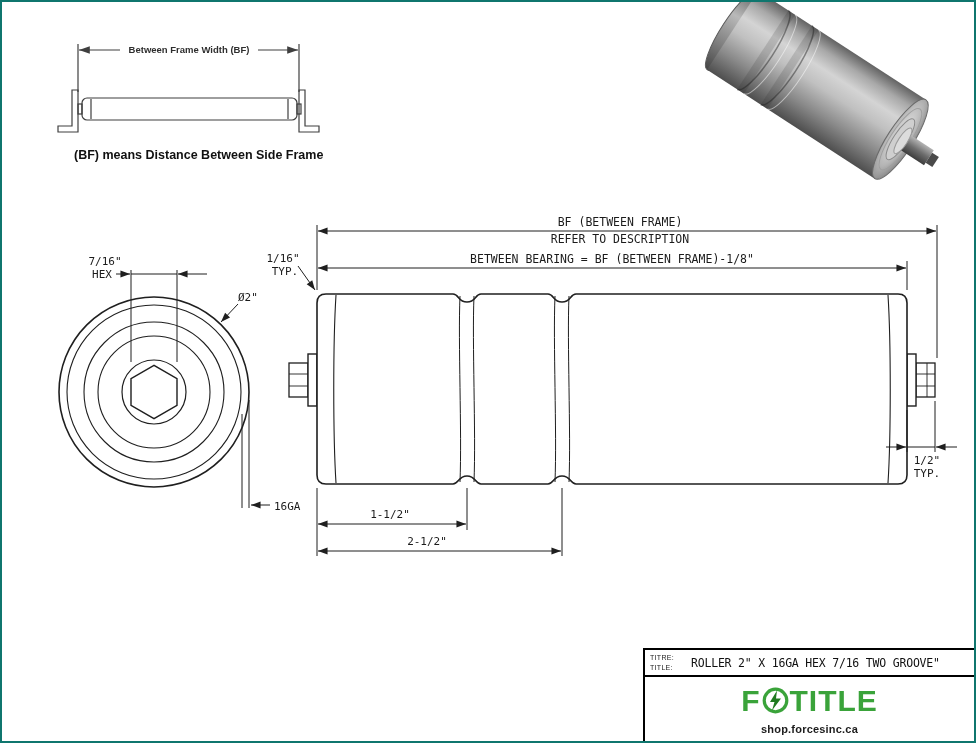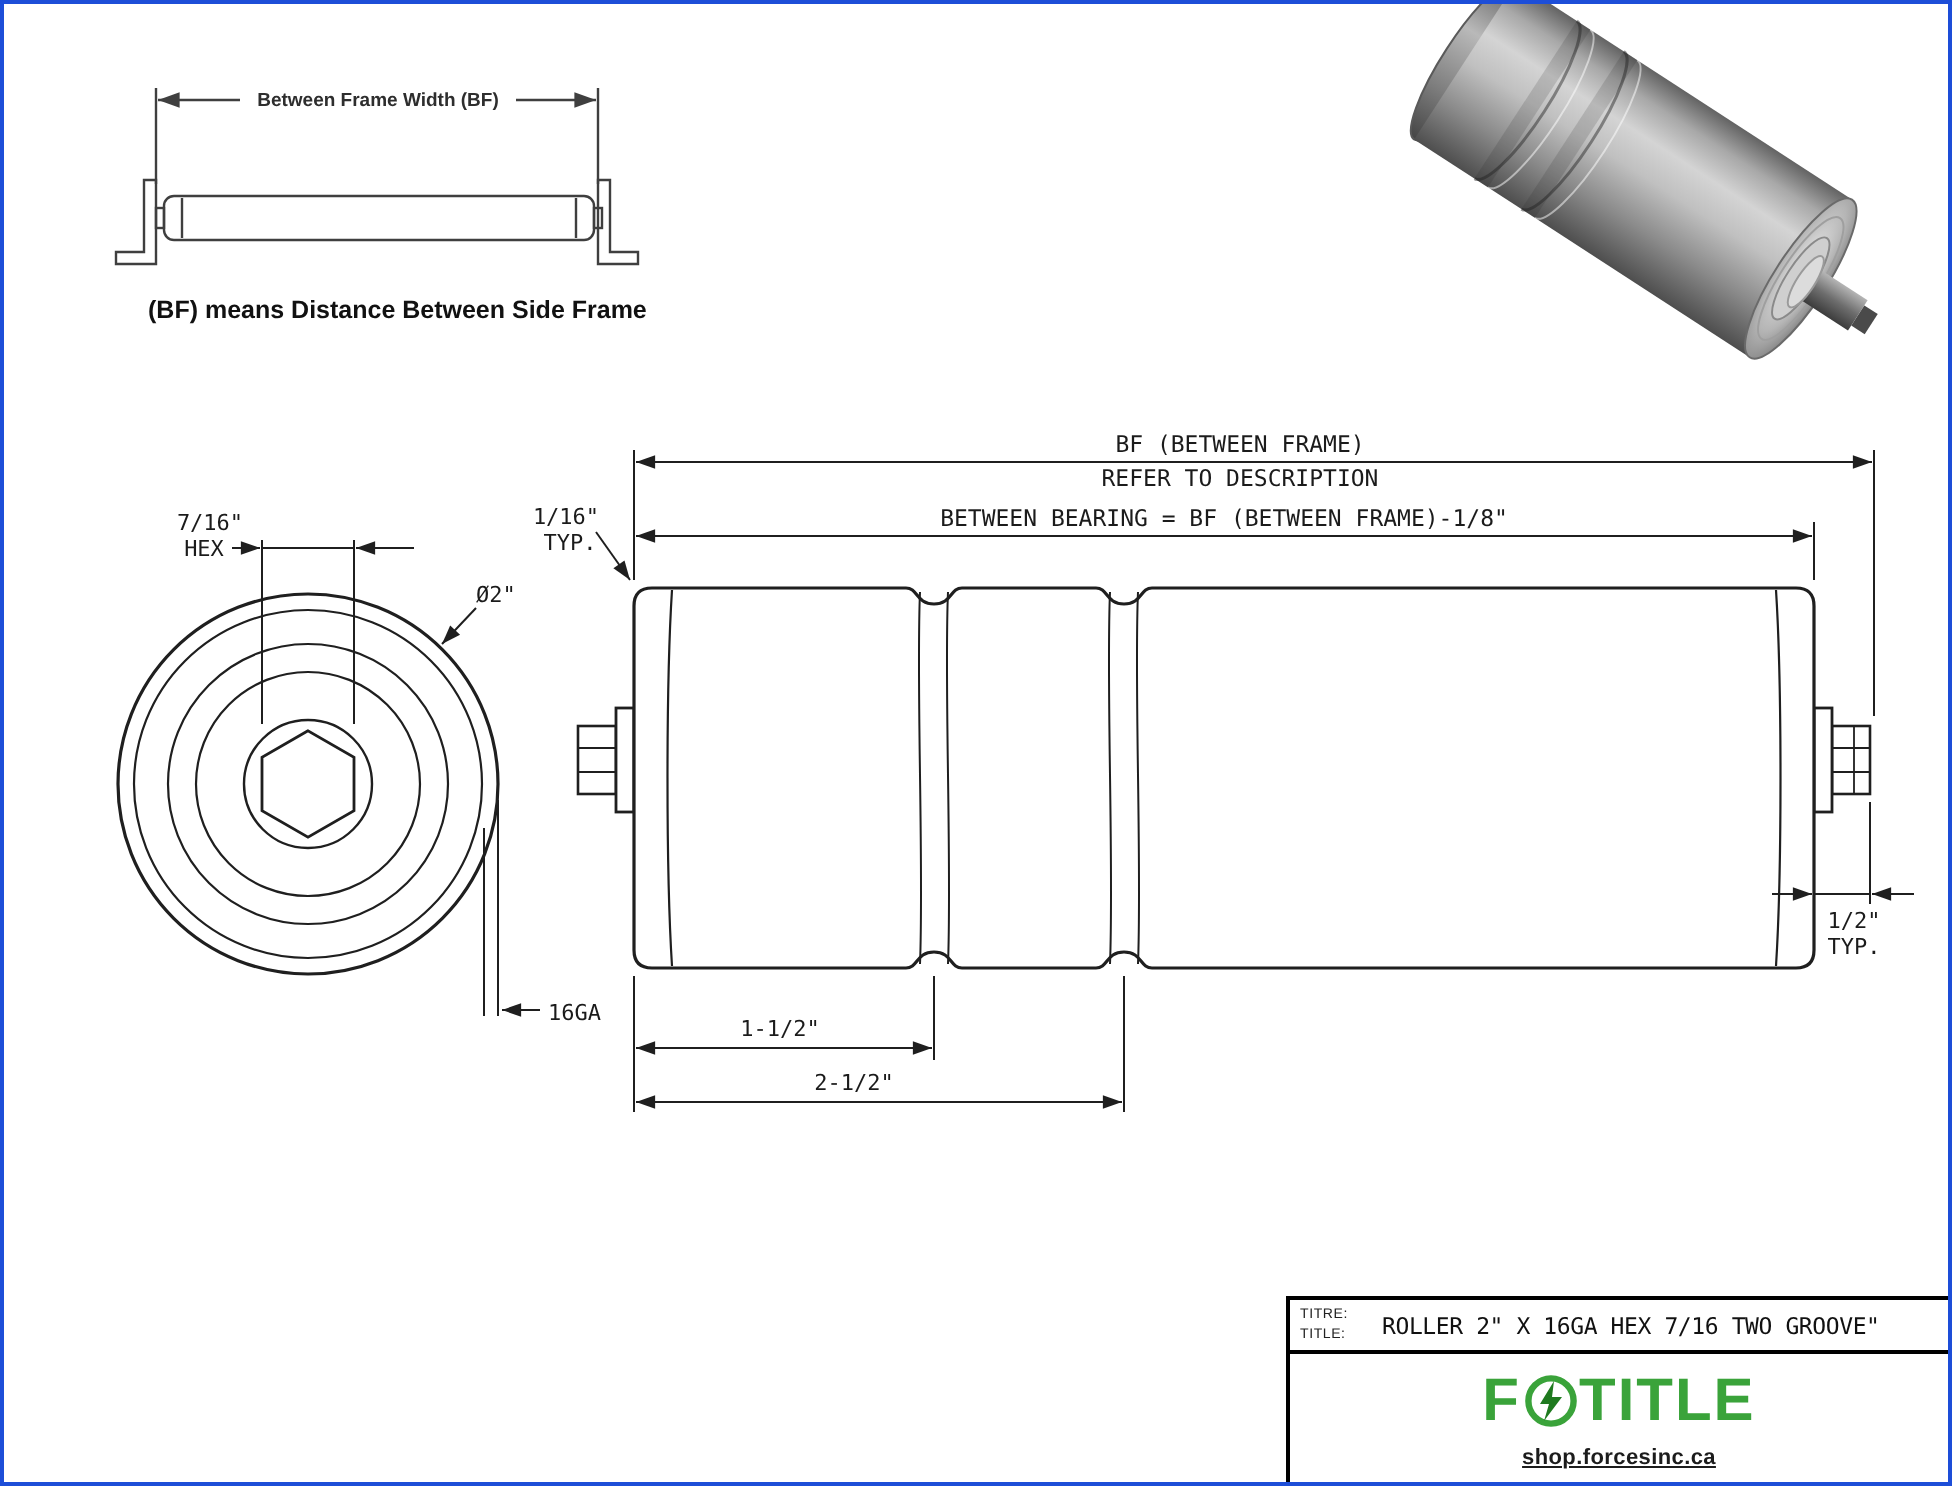--- a/index.html
+++ b/index.html
@@ -1,20 +1,20 @@
 <!DOCTYPE html>
 <html><head>
 <meta charset="utf-8">
 <style>
   html,body{margin:0;padding:0;background:#e8e8e8;}
   .page{
     position:relative;
     width:976px;height:743px;
     background:#fff;
-    border:2px solid #1d4ed8;
+    border:2px solid #0f766e;
     box-sizing:border-box;
     font-family:"Liberation Sans",sans-serif;
     overflow:hidden;
   }
   svg text{user-select:none;}
   .dim{font:11.5px "DejaVu Sans Mono",monospace;fill:#1b1b1b;}
   .dimsm{font:11px "DejaVu Sans Mono",monospace;fill:#1b1b1b;}
   .insetlabel{font:bold 9.5px "Liberation Sans",sans-serif;fill:#2e2e2e;}
   .insetcaption{font:bold 12.5px "Liberation Sans",sans-serif;fill:#111;}
 
@@ -42,21 +42,21 @@
     white-space:nowrap;letter-spacing:-0.2px;
   }
   .tb-row2{flex:1;display:flex;flex-direction:column;align-items:center;justify-content:center;padding-top:2px;}
   .logo{
     display:flex;align-items:center;
     font-family:"Liberation Sans",sans-serif;
     font-weight:800;font-size:30px;line-height:1;
     color:#3aa33a;letter-spacing:1px;
   }
   .logo .bolt-circle{margin:0 1px;display:block;}
-  .logo-url{font:bold 11px "Liberation Sans",sans-serif;color:#1c1c1c;margin-top:7px;letter-spacing:.2px;text-decoration:underline;}
+  .logo-url{font:bold 11px "Liberation Sans",sans-serif;color:#1c1c1c;margin-top:7px;letter-spacing:.2px;}
 </style>
 </head>
 <body>
 
 <div class="page">
 
 <svg width="976" height="743" viewBox="0 0 976 743" style="position:absolute;left:0;top:0;">
   <defs>
     <marker id="arr" viewBox="0 0 10 8" refX="9.5" refY="4" markerWidth="11" markerHeight="8.5" orient="auto">
       <path d="M0.5,0.8 L9.5,4 L0.5,7.2 Z" fill="#1f1f1f"></path>

